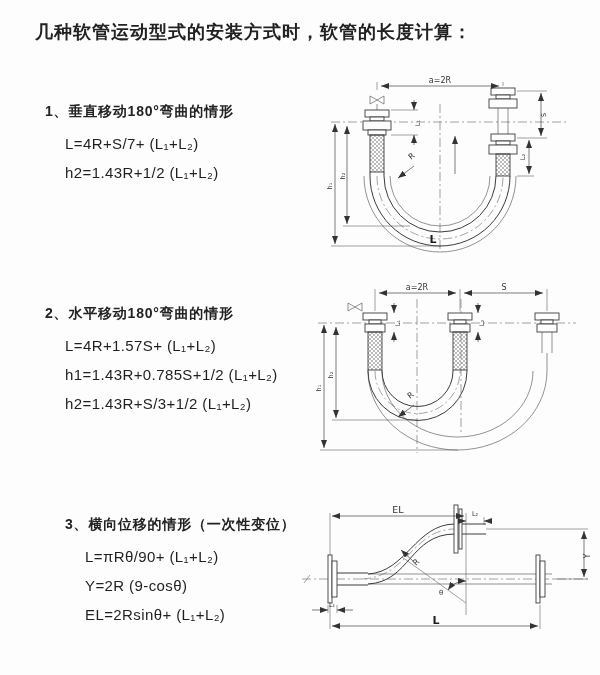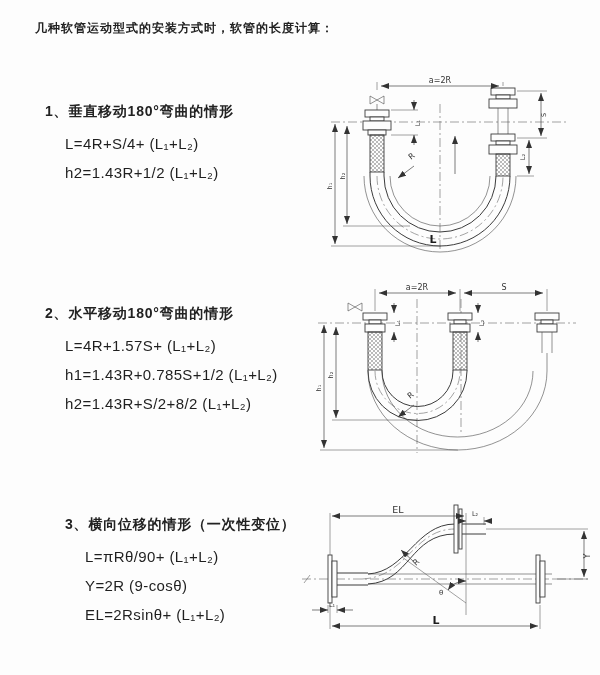--- a/index.html
+++ b/index.html
@@ -1,21 +1,21 @@
 <!DOCTYPE html>
 <html><head>
 <meta charset="utf-8">
 <style>
   html,body{margin:0;padding:0;}
   body{
     width:600px;height:675px;position:relative;background:#fdfdfd;
     font-family:"Liberation Sans","DejaVu Sans",sans-serif;color:#2b2b2b;overflow:hidden;
   }
   .page-title{
-    position:absolute;left:35px;top:20px;font-size:12px;font-weight:700;
+    position:absolute;left:35px;top:20px;font-size:18px;font-weight:700;
     letter-spacing:1px;color:#222;
   }
   .section{position:absolute;left:45px;width:290px;}
   .sec-heading{font-size:14px;font-weight:700;letter-spacing:0.8px;color:#222;margin:0 0 8px 0;}
   .formula{font-size:15px;line-height:29px;letter-spacing:0.4px;padding-left:20px;white-space:nowrap;color:#1f1f1f;}
   .diagram{position:absolute;}
   svg{display:block;}
   svg text{font-family:"DejaVu Sans","Liberation Sans",sans-serif;fill:#333;}
   .s1{stroke:#3c3c3c;stroke-width:1;fill:none;}
   .s0{stroke:#4a4a4a;stroke-width:0.6;fill:none;}
@@ -28,21 +28,21 @@
   .dts{font-size:6.5px;}
   .dtl{font-size:11px;font-weight:600;fill:#1d1d1d;}
 </style>
 </head>
 <body>
 
 <div class="page-title">几种软管运动型式的安装方式时，软管的长度计算：</div>
 
 <div class="section" style="top:103px;">
   <div class="sec-heading">1、垂直移动180°弯曲的情形</div>
-  <div class="formula">L=4R+S/4+ (L₁+L₂)</div>
+  <div class="formula">L=4R+S/7+ (L₁+L₂)</div>
   <div class="formula">h2=1.43R+1/2 (L₁+L₂)</div>
 </div>
 
 <div class="diagram" style="left:315px;top:76px;">
 <svg width="260" height="178" viewBox="0 0 260 178">
   <defs>
     <marker id="a1e" orient="auto" markerUnits="userSpaceOnUse" markerWidth="8" markerHeight="6" refX="8" refY="3">
           <path d="M0,0 L8,3 L0,6 Z" fill="#333"></path>
         </marker>
     <marker id="a1s" orient="auto" markerUnits="userSpaceOnUse" markerWidth="8" markerHeight="6" refX="0" refY="3">
@@ -121,21 +121,21 @@
   </g>
   <path class="dim" d="M140,98 V60" marker-end="url(#a1e)"></path>
   <text class="dtl" x="118" y="167" text-anchor="middle">L</text>
 </svg>
 </div>
 
 <div class="section" style="top:305px;">
   <div class="sec-heading">2、水平移动180°弯曲的情形</div>
   <div class="formula">L=4R+1.57S+ (L₁+L₂)</div>
   <div class="formula">h1=1.43R+0.785S+1/2 (L₁+L₂)</div>
-  <div class="formula">h2=1.43R+S/2+8/2 (L₁+L₂)</div>
+  <div class="formula">h2=1.43R+S/3+1/2 (L₁+L₂)</div>
 </div>
 
 <div class="diagram" style="left:310px;top:283px;">
 <svg width="272" height="178" viewBox="0 0 272 178">
   <defs>
     <marker id="a2e" orient="auto" markerUnits="userSpaceOnUse" markerWidth="8" markerHeight="6" refX="8" refY="3">
           <path d="M0,0 L8,3 L0,6 Z" fill="#333"></path>
         </marker>
     <marker id="a2s" orient="auto" markerUnits="userSpaceOnUse" markerWidth="8" markerHeight="6" refX="0" refY="3">
           <path d="M8,0 L0,3 L8,6 Z" fill="#333"></path>

